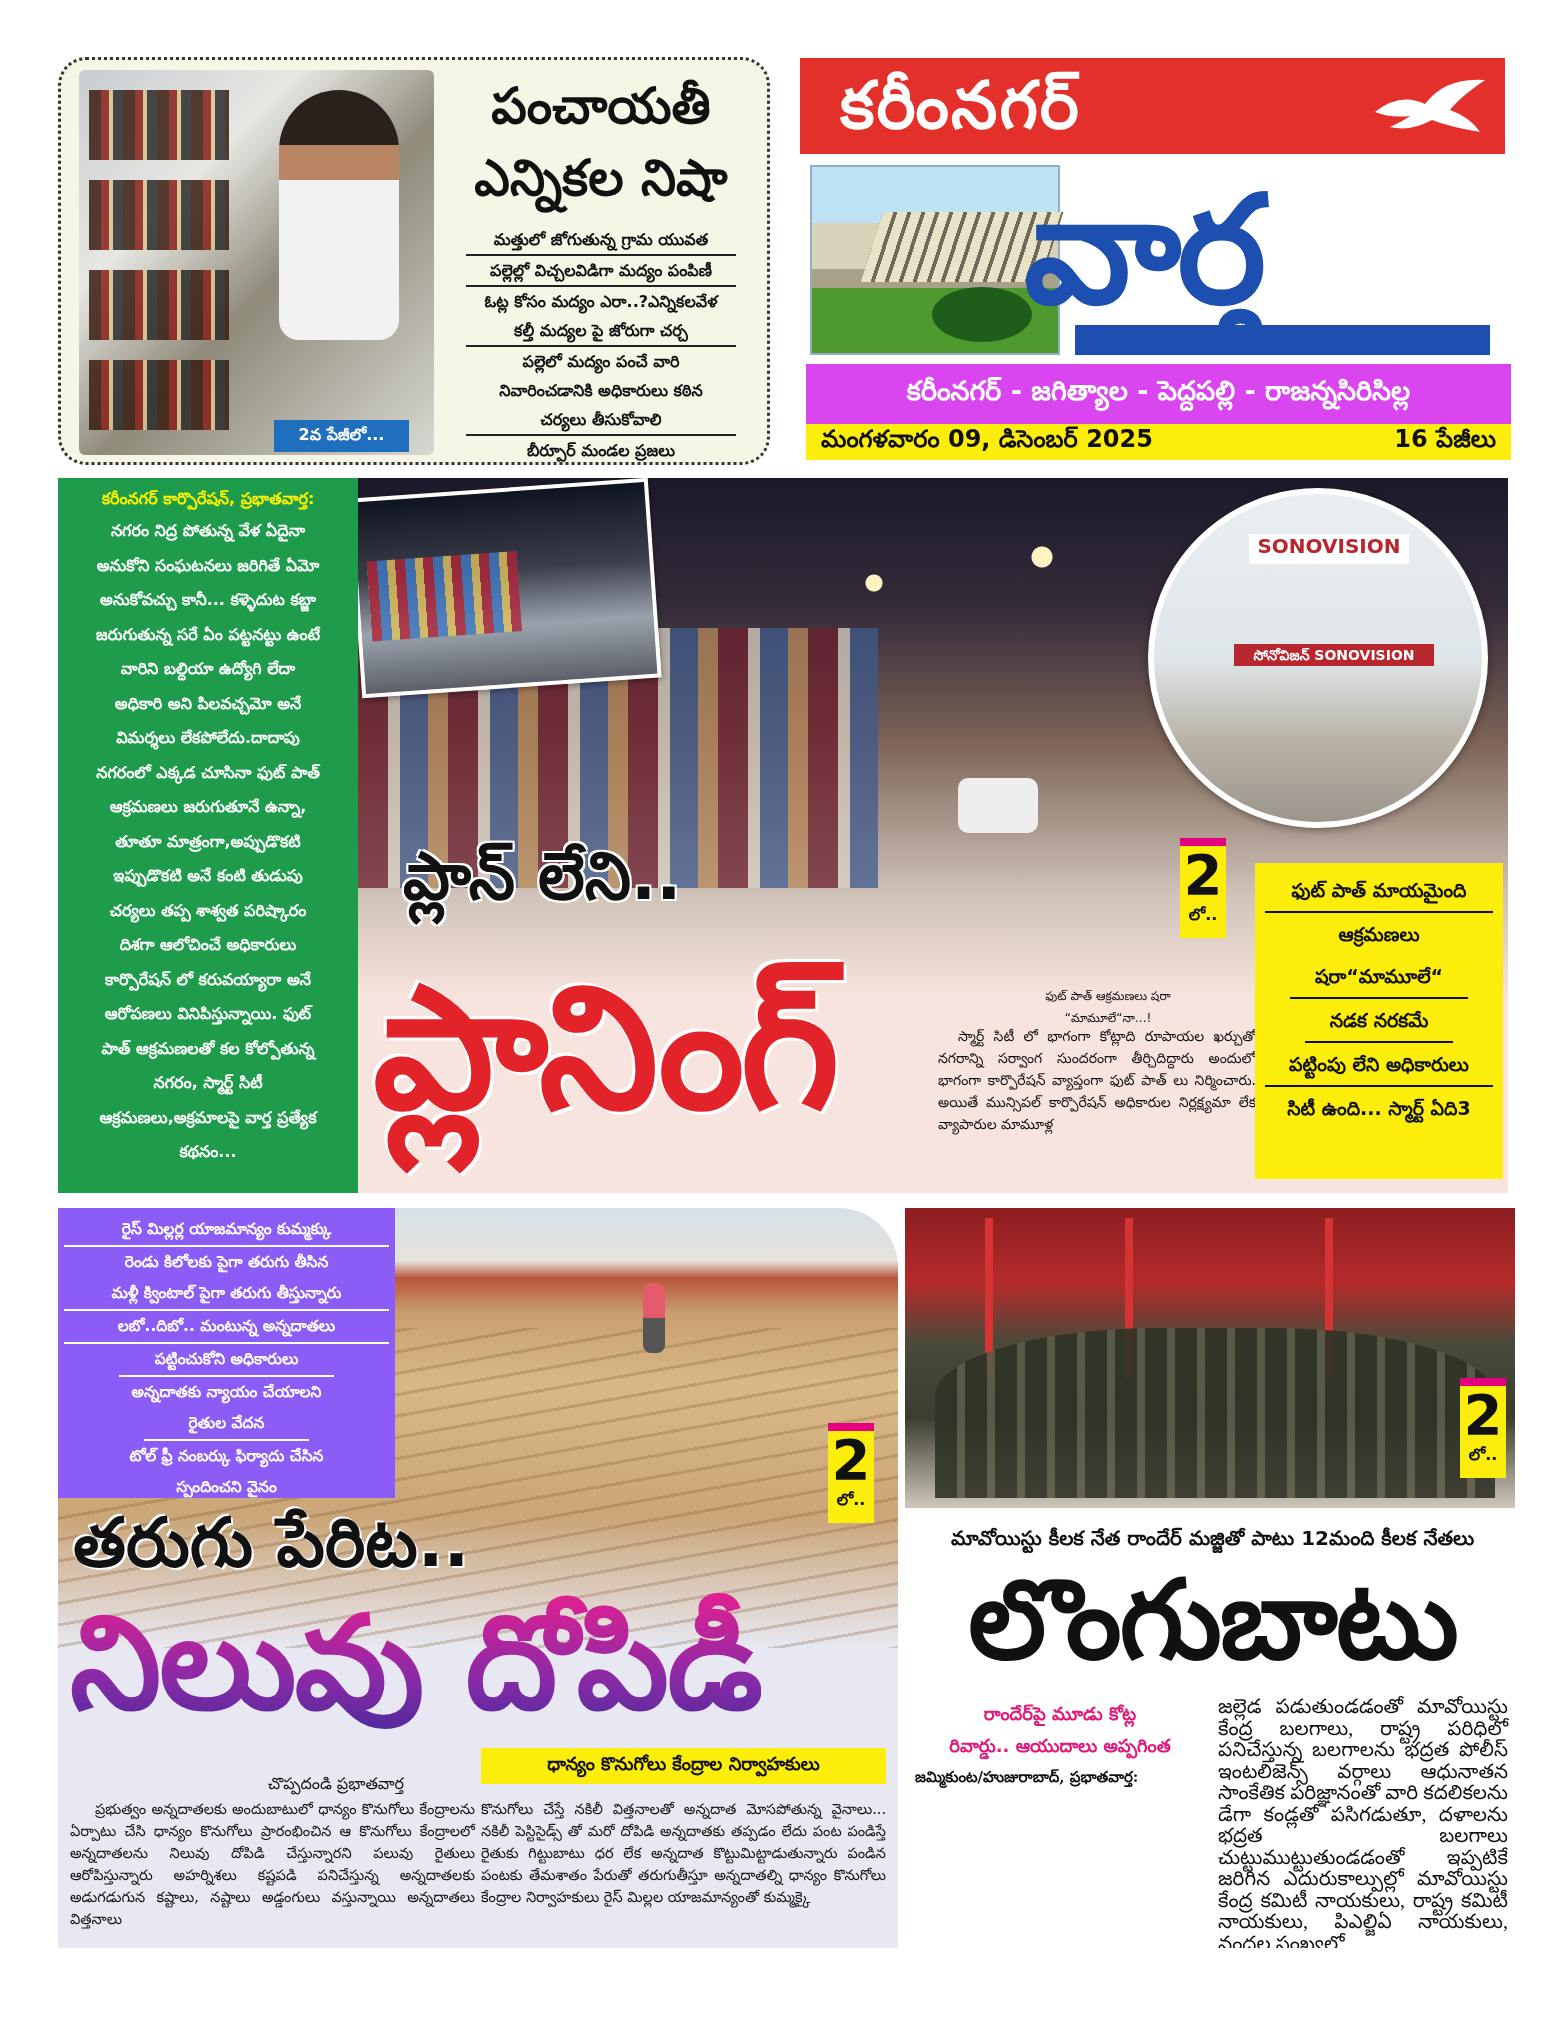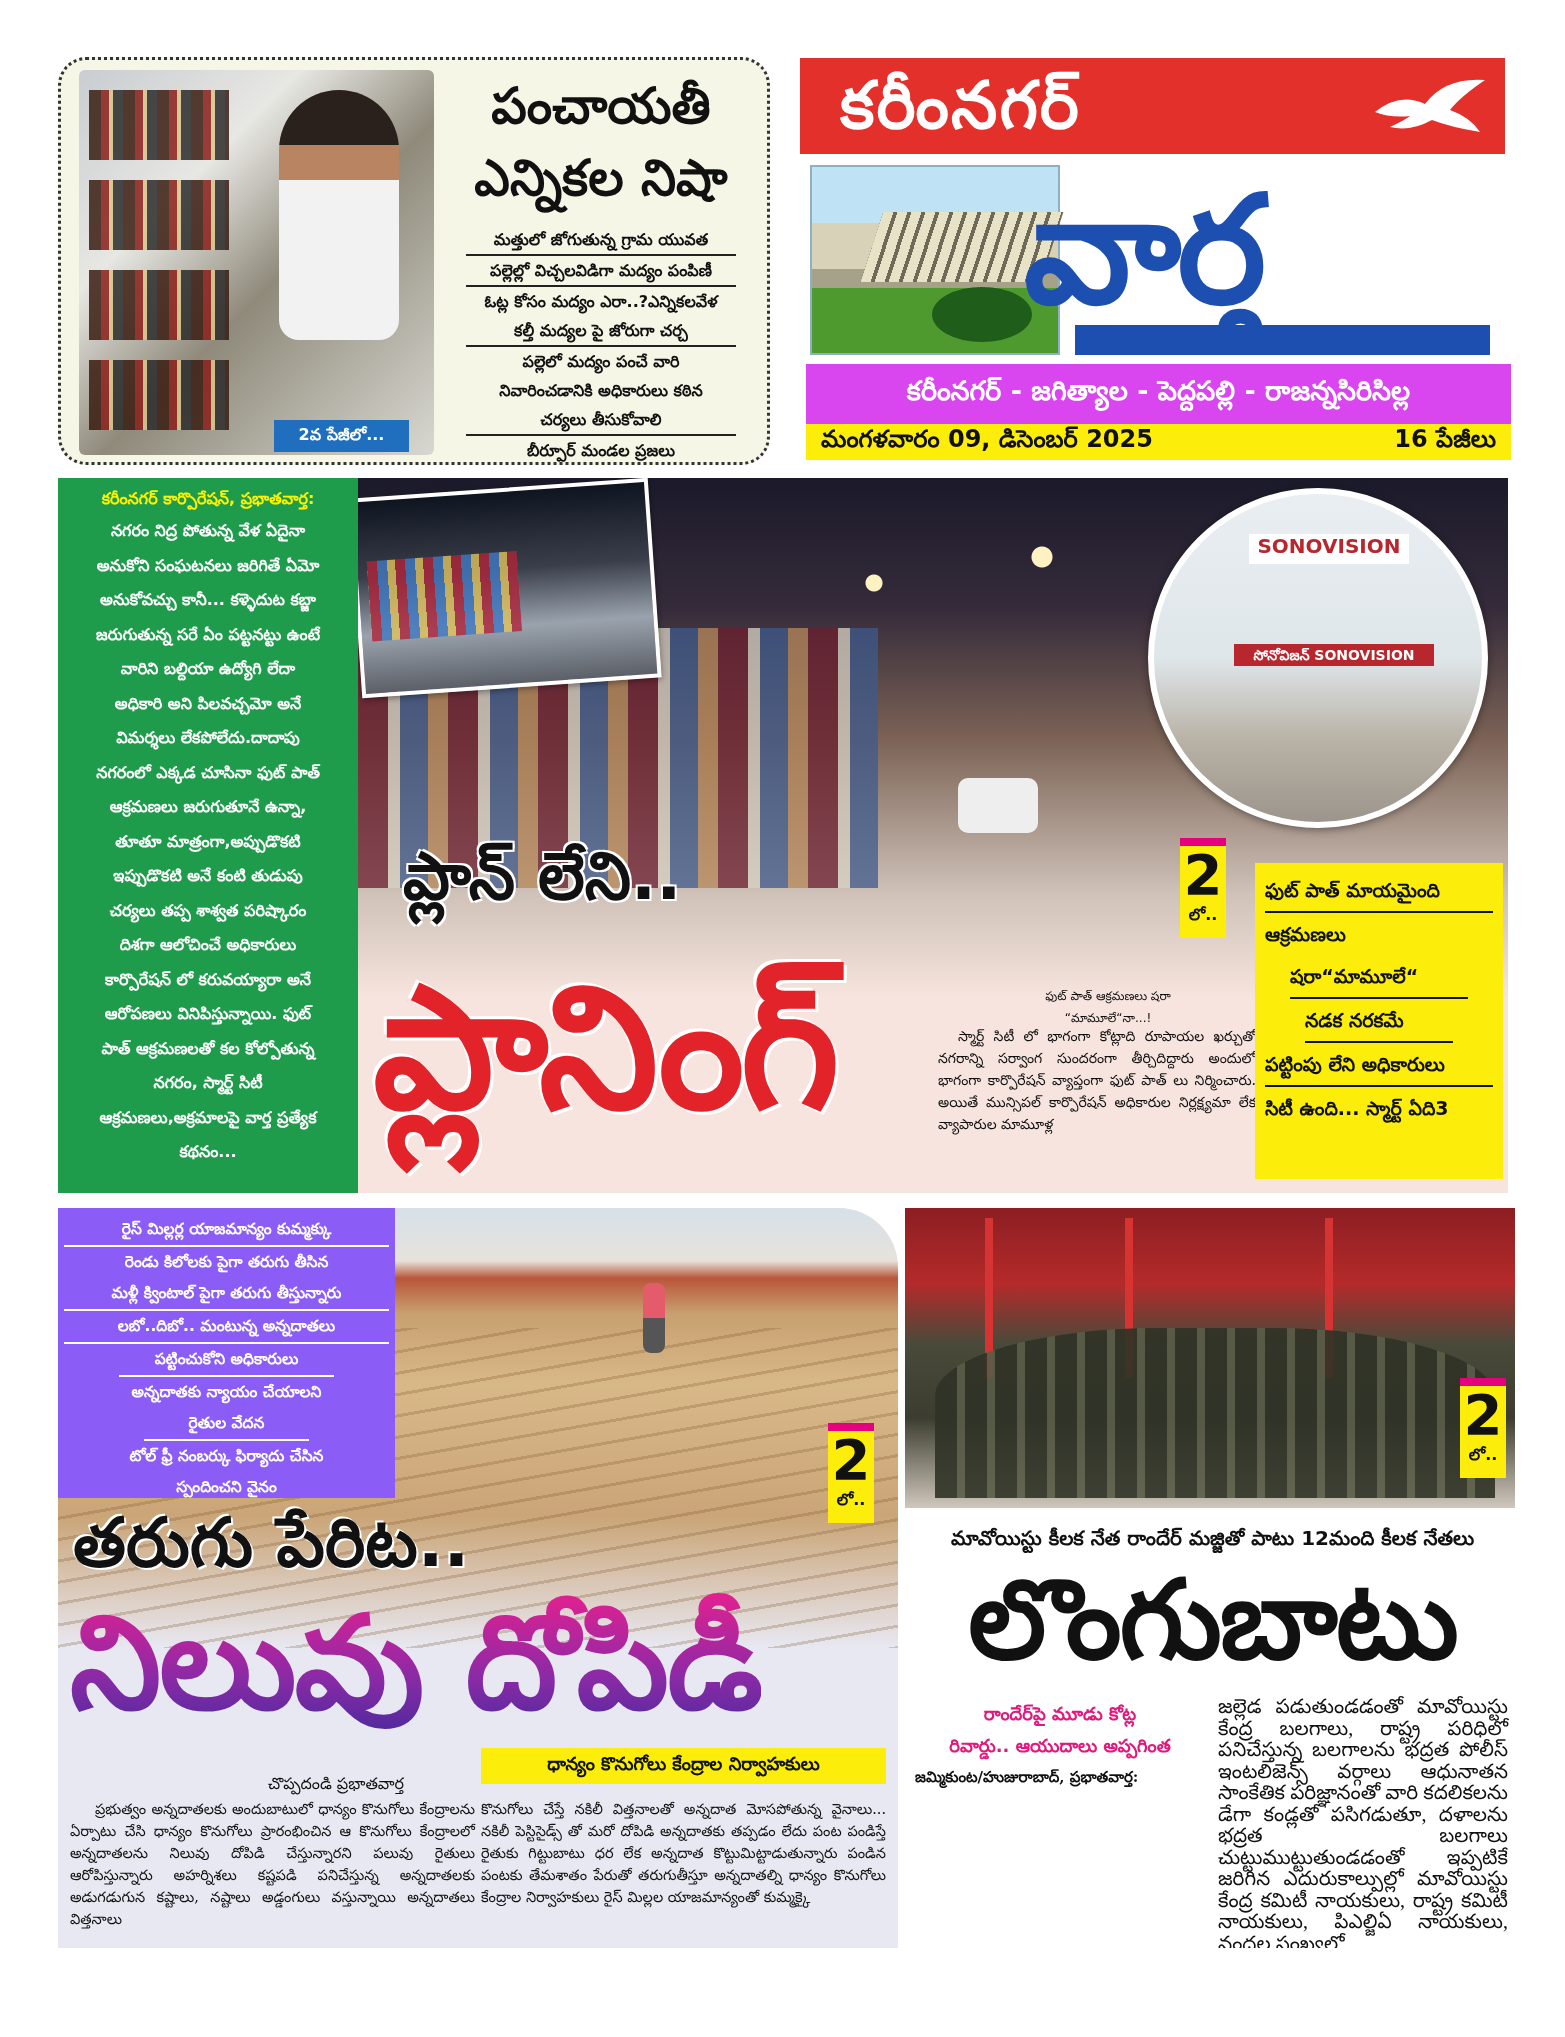--- a/index.html
+++ b/index.html
@@ -68,21 +68,21 @@
   #h1-main { left: 315px; top: 470px; font-size: 170px; font-weight: bold; color: #e2232a; line-height: 200px; letter-spacing: -4px;
     text-shadow: 3px 3px 0 #fff, -3px -3px 0 #fff; }
   .badge2 { position: absolute; width: 46px; background: #fcee0a; border-top: 8px solid #e4007f; text-align: center; }
   .badge2 .n { font-size: 56px; font-weight: bold; line-height: 58px; color: #111; }
   .badge2 .l { font-size: 16px; font-weight: bold; line-height: 22px; color: #111; }
   #s1-badge { left: 1122px; top: 360px; height: 100px; }
 
   #s1-kicker { left: 890px; top: 507px; width: 320px; text-align: center; font-size: 12px; line-height: 22px; }
   #s1-body { left: 880px; top: 547px; width: 318px; font-size: 14px; line-height: 22px; text-align: justify; text-indent: 20px; font-family: "DejaVu Serif", serif; }
 
-  #yellow-box { left: 1197px; top: 385px; width: 248px; height: 316px; background: #fcee0a; padding: 6px 10px; text-align: left; }
+  #yellow-box { left: 1197px; top: 385px; width: 248px; height: 316px; background: #fcee0a; padding: 6px 10px; text-align: center; }
   .yline { font-size: 19px; font-weight: bold; line-height: 42px; color: #111; }
   .yline.u { border-bottom: 2px solid #111; }
 
   
   #story2 { left: 58px; top: 1208px; width: 840px; height: 740px; background: #e8e8f2; border-radius: 0 60px 0 0; overflow: hidden; }
   #story2-photo { left: 0; top: 0; width: 840px; height: 440px;
     background: linear-gradient(180deg, #d7e0e8 0%, #e6e3dc 12%, #b9553a 16%, #c8a070 24%, #d9b888 40%, #caa577 70%, #e8e8f2 100%); }
   .ridges { position: absolute; left: 0; top: 120px; width: 840px; height: 320px;
     background: repeating-linear-gradient(170deg, transparent 0 18px, rgba(120,80,40,.25) 18px 21px); }
   .farmer { position: absolute; left: 585px; top: 75px; width: 22px; height: 70px; background: linear-gradient(#e45b6b 0 50%, #555 50% 100%); border-radius: 8px; }

